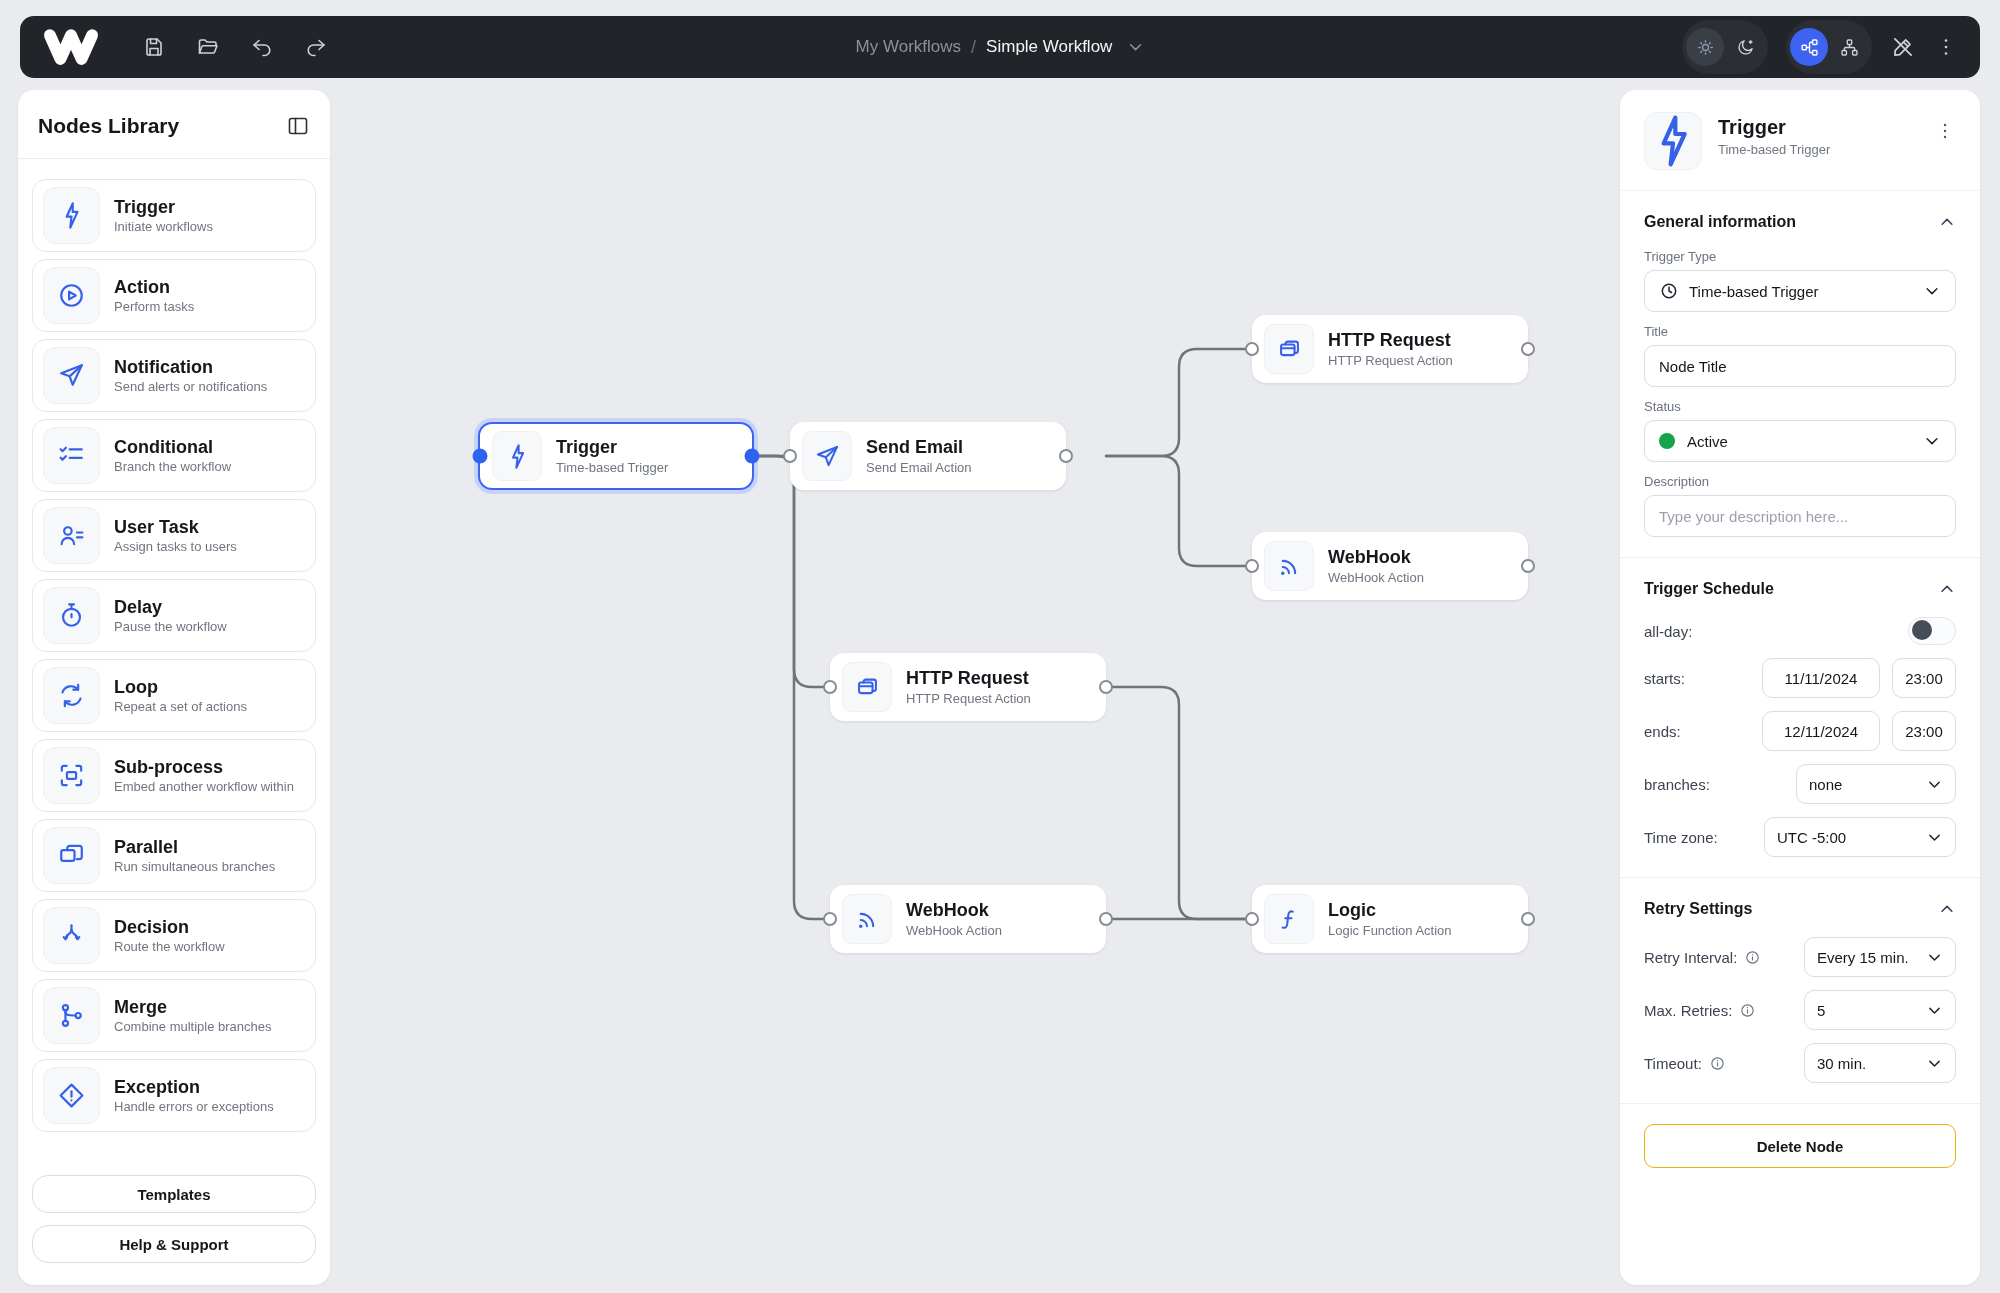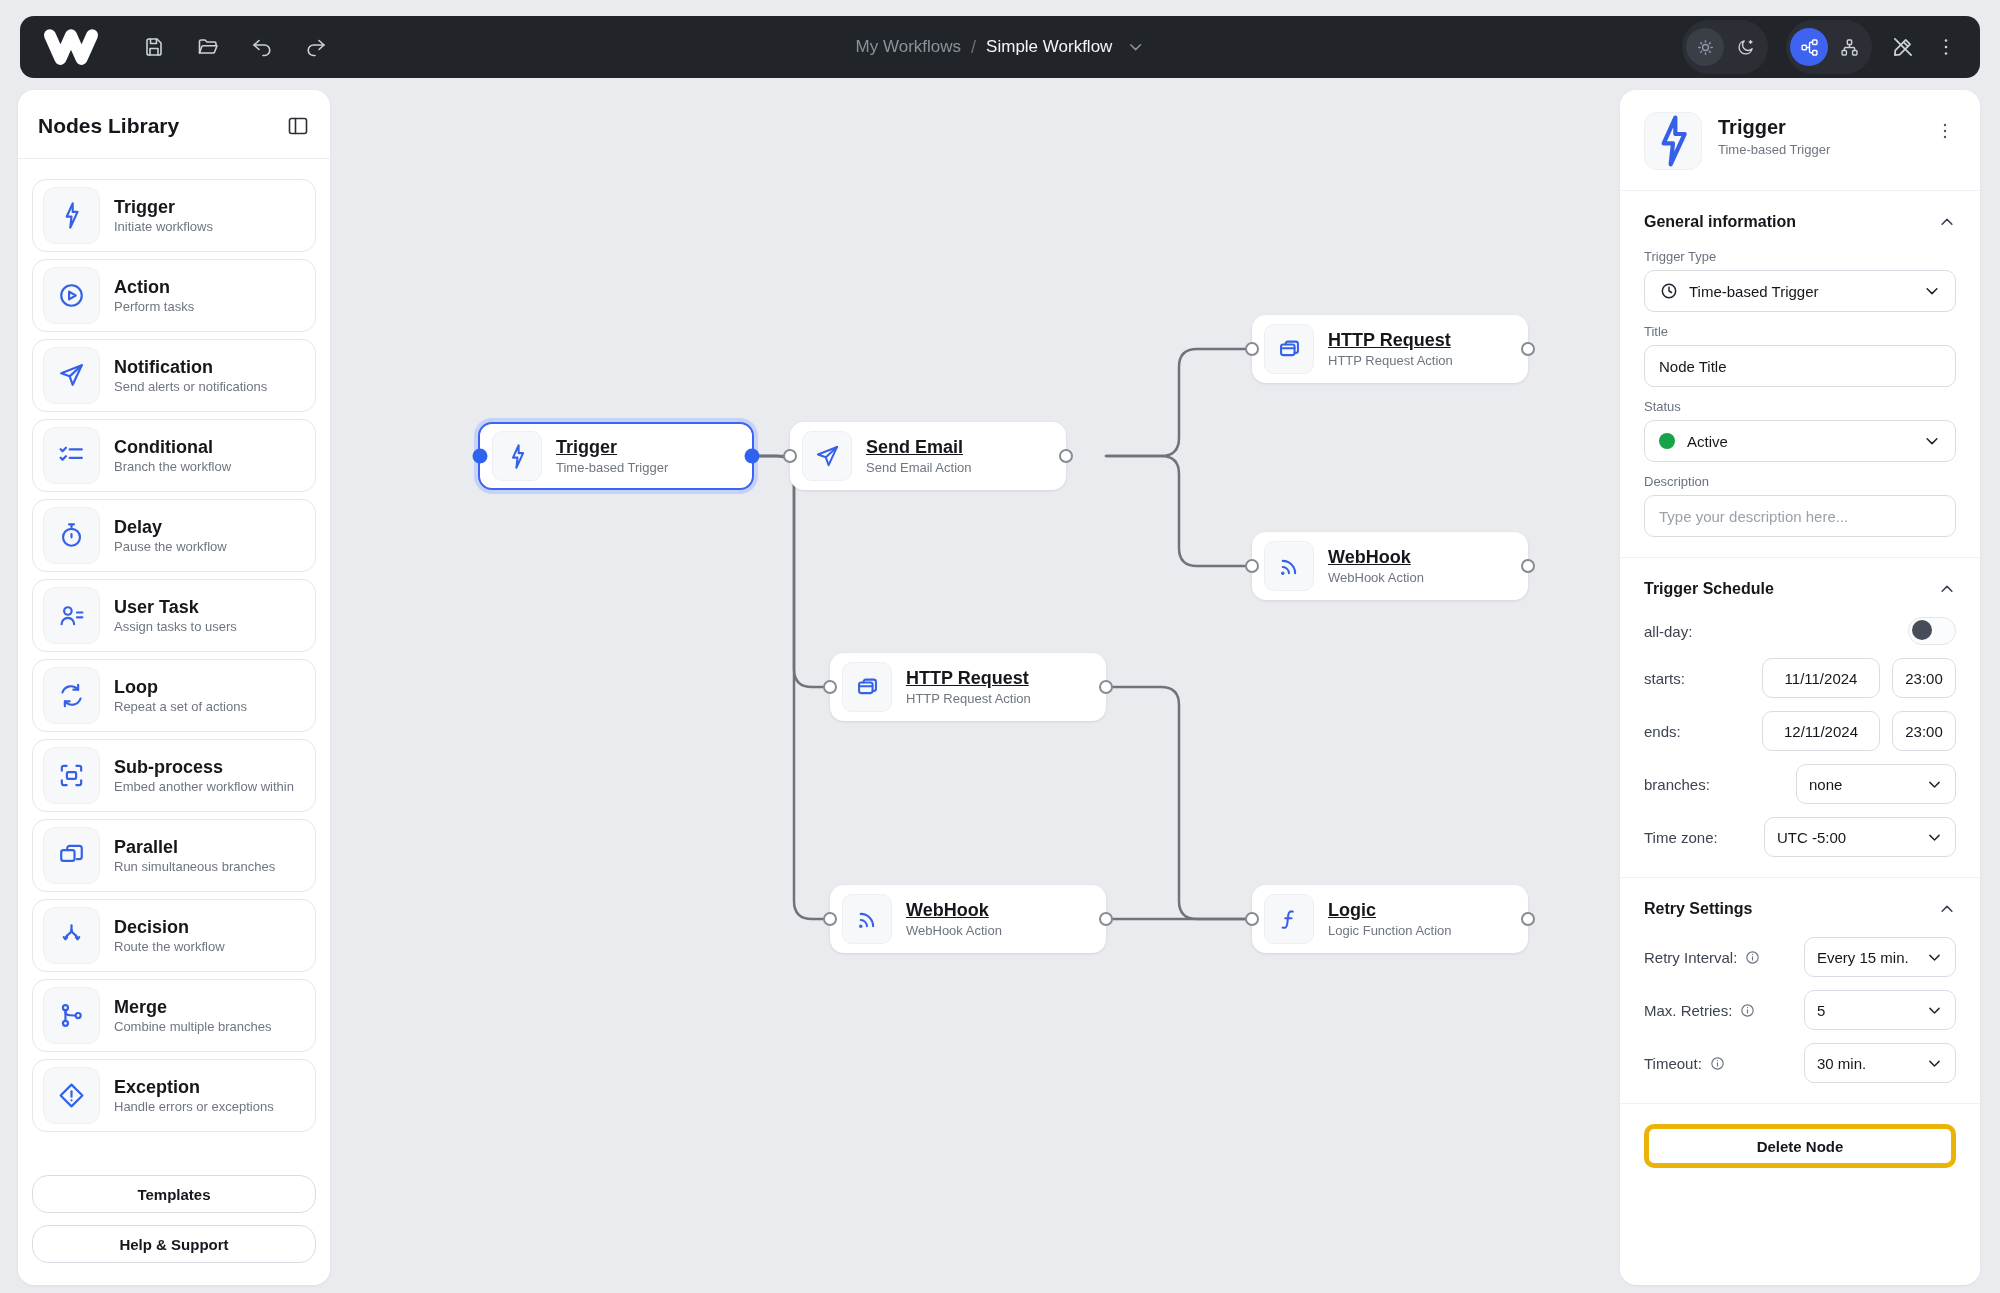--- a/index.html
+++ b/index.html
@@ -27,21 +27,21 @@
   
   .canvas{position:absolute;inset:0;z-index:1;}
   #edges{position:absolute;inset:0;z-index:1;}
   .node{position:absolute;width:276px;height:68px;background:#FFFFFF;border-radius:14px;z-index:2;
         box-shadow:0 1px 3px rgba(16,24,40,.10);display:flex;align-items:center;gap:14px;
         padding:0 12px;box-sizing:border-box;cursor:pointer;}
   .node.selected{border:2px solid #3E63F0;box-shadow:0 0 0 4px #C5D3FA;}
   .n-ico{width:48px;height:48px;border-radius:10px;background:#F7F8FA;border:1px solid #EDEFF3;
          display:flex;align-items:center;justify-content:center;color:#3561E9;flex:none;}
   .n-ico svg{width:27px;height:27px;}
-  .n-title{font-size:18px;font-weight:700;line-height:1.2;text-decoration:underline;}
+  .n-title{font-size:18px;font-weight:700;line-height:1.2;}
   .n-sub{font-size:13px;color:#6F7680;margin-top:2px;}
   .handle{position:absolute;top:50%;left:0;width:10px;height:10px;background:#FFF;
           border:2px solid #868B94;border-radius:50%;transform:translate(-50%,-50%);cursor:crosshair;}
   .handle.out{left:auto;right:0;transform:translate(50%,-50%);}
   .node.selected .handle{width:15px;height:15px;background:#2E63F0;border:none;}
   
   .sidebar{position:absolute;left:18px;top:90px;width:312px;bottom:8px;background:#FFF;border-radius:16px;
            z-index:4;display:flex;flex-direction:column;box-shadow:0 1px 3px rgba(16,24,40,.06);}
   .sb-head{display:flex;align-items:center;justify-content:space-between;padding:24px 20px 20px;
            border-bottom:1px solid #ECEEF2;}
@@ -87,21 +87,21 @@
   .mini{height:40px;border:1px solid #D9DDE3;border-radius:10px;display:flex;align-items:center;
         justify-content:center;font-size:15px;color:#15171C;box-sizing:border-box;cursor:pointer;background:#FFF;}
   .mini.date{width:118px;}
   .mini.time{width:64px;}
   .mini.sel{justify-content:flex-start;padding:0 12px;}
   .mini.sel .chev{margin-left:auto;width:17px;height:17px;color:#1F2430;display:inline-flex;}
   .toggle{width:46px;height:26px;border-radius:999px;background:#FBFCFD;border:1px solid #E2E5EA;
           position:relative;cursor:pointer;flex:none;}
   .toggle .knob{position:absolute;left:3px;top:2px;width:20px;height:20px;border-radius:50%;background:#464D58;}
   .info{width:17px;height:17px;color:#6A7280;display:inline-flex;}
-  .delete-btn{width:100%;height:44px;margin:20px 0;border:5px solid #eab308;border-radius:10px;background:#FFF;
+  .delete-btn{width:100%;height:44px;margin:20px 0;border:1px solid #eab308;border-radius:10px;background:#FFF;
               font-weight:700;font-size:15px;color:#15171C;cursor:pointer;font-family:inherit;}
   [data-icon] svg{width:100%;height:100%;display:block;}
 </style>
 </head>
 <body>
 
 <div class="canvas">
   <svg id="edges" width="2000" height="1293" viewBox="0 0 2000 1293">
       <path d="M 754 456 L 830 456" stroke="#6E737C" stroke-width="2.5" fill="none" stroke-linecap="round"></path>
       <path d="M 754 456 L 776 456 Q 794 456 794 474 L 794 669 Q 794 687 812 687 L 830 687" stroke="#6E737C" stroke-width="2.5" fill="none" stroke-linecap="round"></path>
@@ -376,40 +376,40 @@
           </svg>
         </span>
         <span>
           <div class="sb-item-title">Conditional</div>
           <div class="sb-item-desc">Branch the workflow</div>
         </span>
       </div>
       <div class="sb-item">
         <span class="sb-ico">
           <svg viewBox="0 0 24 24" fill="none" stroke="currentColor" stroke-width="1.8" stroke-linecap="round" stroke-linejoin="round">
-            <circle cx="12" cy="13.5" r="7"></circle>
-            <path d="M12 10.8v2.7 M10 2.8h4 M12 2.8v2.4"></path>
-          </svg>
-        </span>
-        <span>
-          <div class="sb-item-title">Delay</div>
-          <div class="sb-item-desc">Pause the workflow</div>
-        </span>
-      </div>
-      <div class="sb-item">
-        <span class="sb-ico">
-          <svg viewBox="0 0 24 24" fill="none" stroke="currentColor" stroke-width="1.8" stroke-linecap="round" stroke-linejoin="round">
             <circle cx="9" cy="8.3" r="3.1"></circle>
             <path d="M3.8 19.2c0-2.9 2.3-5.2 5.2-5.2s5.2 2.3 5.2 5.2"></path>
             <path d="M16.5 9.5H21 M16.5 13.5H21"></path>
           </svg>
         </span>
         <span>
           <div class="sb-item-title">User Task</div>
           <div class="sb-item-desc">Assign tasks to users</div>
+        </span>
+      </div>
+      <div class="sb-item">
+        <span class="sb-ico">
+          <svg viewBox="0 0 24 24" fill="none" stroke="currentColor" stroke-width="1.8" stroke-linecap="round" stroke-linejoin="round">
+            <circle cx="12" cy="13.5" r="7"></circle>
+            <path d="M12 10.8v2.7 M10 2.8h4 M12 2.8v2.4"></path>
+          </svg>
+        </span>
+        <span>
+          <div class="sb-item-title">Delay</div>
+          <div class="sb-item-desc">Pause the workflow</div>
         </span>
       </div>
       <div class="sb-item">
         <span class="sb-ico">
           <svg viewBox="0 0 24 24" fill="none" stroke="currentColor" stroke-width="1.8" stroke-linecap="round" stroke-linejoin="round">
             <path d="M4.5 9.5a7.5 7.5 0 0 1 12.9-2.4"></path>
             <path d="M17.5 3.2v4h-4"></path>
             <path d="M19.5 14.5a7.5 7.5 0 0 1-12.9 2.4"></path>
             <path d="M6.5 20.8v-4h4"></path>
           </svg>

